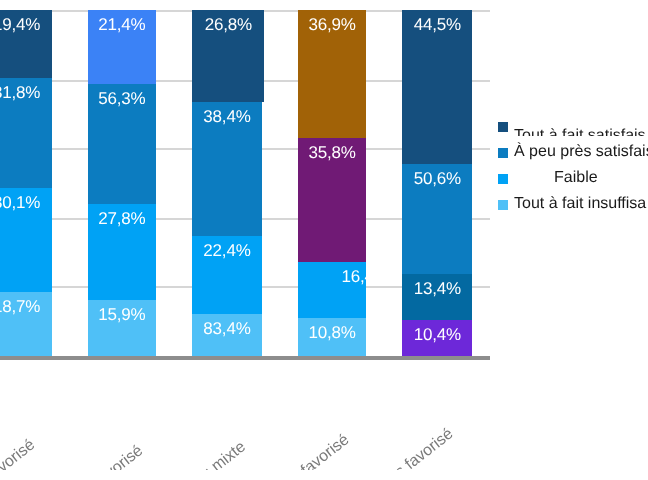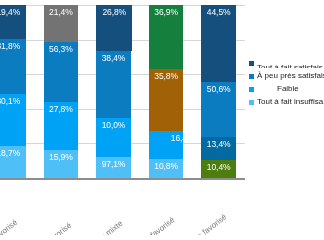--- a/index.html
+++ b/index.html
@@ -145,21 +145,21 @@
             <div class="seg" style="flex: 30.1 0 0px; background: rgb(0, 162, 245);">
               <span class="seg-label" style="color: rgb(255, 255, 255);">30,1%</span>
             </div>
             <div class="seg" style="flex: 18.7 0 0px; background: rgb(79, 192, 247);">
               <span class="seg-label" style="color: rgb(255, 255, 255);">18,7%</span>
             </div>
           </div>
         </div>
         <div class="col-slot">
           <div class="col">
-            <div class="seg" style="flex: 21.4 0 0px; background: #737373;">
+            <div class="seg" style="flex: 21.4 0 0px; background: #3b82f6;">
               <span class="seg-label" style="color: rgb(255, 255, 255);">21,4%</span>
             </div>
             <div class="seg" style="flex: 34.9 0 0px; background: rgb(12, 124, 192);">
               <span class="seg-label" style="color: rgb(255, 255, 255);">56,3%</span>
             </div>
             <div class="seg" style="flex: 27.8 0 0px; background: rgb(0, 162, 245);">
               <span class="seg-label" style="color: rgb(255, 255, 255);">27,8%</span>
             </div>
             <div class="seg" style="flex: 15.9 0 0px; background: rgb(79, 192, 247);">
               <span class="seg-label" style="color: rgb(255, 255, 255);">15,9%</span>
@@ -168,33 +168,33 @@
         </div>
         <div class="col-slot">
           <div class="col">
             <div class="seg" style="flex: 26.8 0 0px; background: rgb(21, 79, 126); padding-left: 36px;">
               <span class="seg-label" style="color: rgb(255, 255, 255);">26,8%</span>
             </div>
             <div class="seg" style="flex: 38.4 0 0px; background: rgb(12, 124, 192);">
               <span class="seg-label" style="color: rgb(255, 255, 255);">38,4%</span>
             </div>
             <div class="seg" style="flex: 22.4 0 0px; background: rgb(0, 162, 245);">
-              <span class="seg-label" style="color: rgb(255, 255, 255);">10,0%</span>
+              <span class="seg-label" style="color: rgb(255, 255, 255);">22,4%</span>
             </div>
             <div class="seg" style="flex: 12.4 0 0px; background: rgb(79, 192, 247);">
-              <span class="seg-label" style="color: rgb(255, 255, 255);">97,1%</span>
-            </div>
-          </div>
-        </div>
-        <div class="col-slot">
-          <div class="col">
-            <div class="seg" style="flex: 36.9 0 0px; background: #15803d;">
+              <span class="seg-label" style="color: rgb(255, 255, 255);">83,4%</span>
+            </div>
+          </div>
+        </div>
+        <div class="col-slot">
+          <div class="col">
+            <div class="seg" style="flex: 36.9 0 0px; background: #a16207;">
               <span class="seg-label" style="color: rgb(255, 255, 255);">36,9%</span>
             </div>
-            <div class="seg" style="flex: 35.8 0 0px; background: #a16207;">
+            <div class="seg" style="flex: 35.8 0 0px; background: #701a75;">
               <span class="seg-label" style="color: rgb(255, 255, 255);">35,8%</span>
             </div>
             <div class="seg" style="flex: 16.4 0 0px; background: rgb(0, 162, 245);">
               <span class="seg-label" style="color: rgb(255, 255, 255); padding-left: 22px;">16,4%</span>
             </div>
             <div class="seg" style="flex: 10.8 0 0px; background: rgb(79, 192, 247);">
               <span class="seg-label" style="color: rgb(255, 255, 255);">10,8%</span>
             </div>
           </div>
         </div>
@@ -202,21 +202,21 @@
           <div class="col">
             <div class="seg" style="flex: 44.5 0 0px; background: rgb(21, 79, 126);">
               <span class="seg-label" style="color: rgb(255, 255, 255);">44,5%</span>
             </div>
             <div class="seg" style="flex: 31.6 0 0px; background: rgb(12, 124, 192);">
               <span class="seg-label" style="color: rgb(255, 255, 255);">50,6%</span>
             </div>
             <div class="seg" style="flex: 13.4 0 0px; background: #0369a1;">
               <span class="seg-label" style="color: rgb(255, 255, 255);">13,4%</span>
             </div>
-            <div class="seg" style="flex: 10.4 0 0px; background: #4d7c0f;">
+            <div class="seg" style="flex: 10.4 0 0px; background: #6d28d9;">
               <span class="seg-label" style="color: rgb(255, 255, 255);">10,4%</span>
             </div>
           </div>
         </div>
       </div>
     <div class="baseline"></div>
   </div>
 
   <div class="xlabels">
       <div class="xlab-slot" style="left: 0px;">

